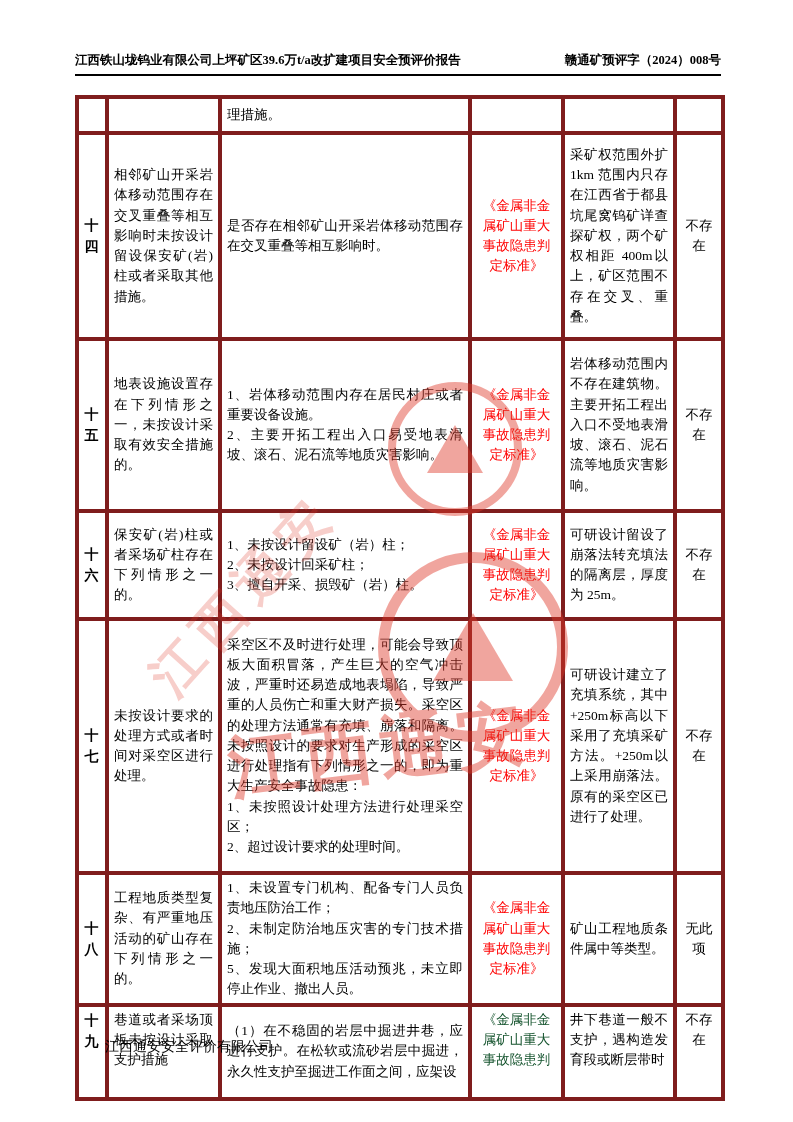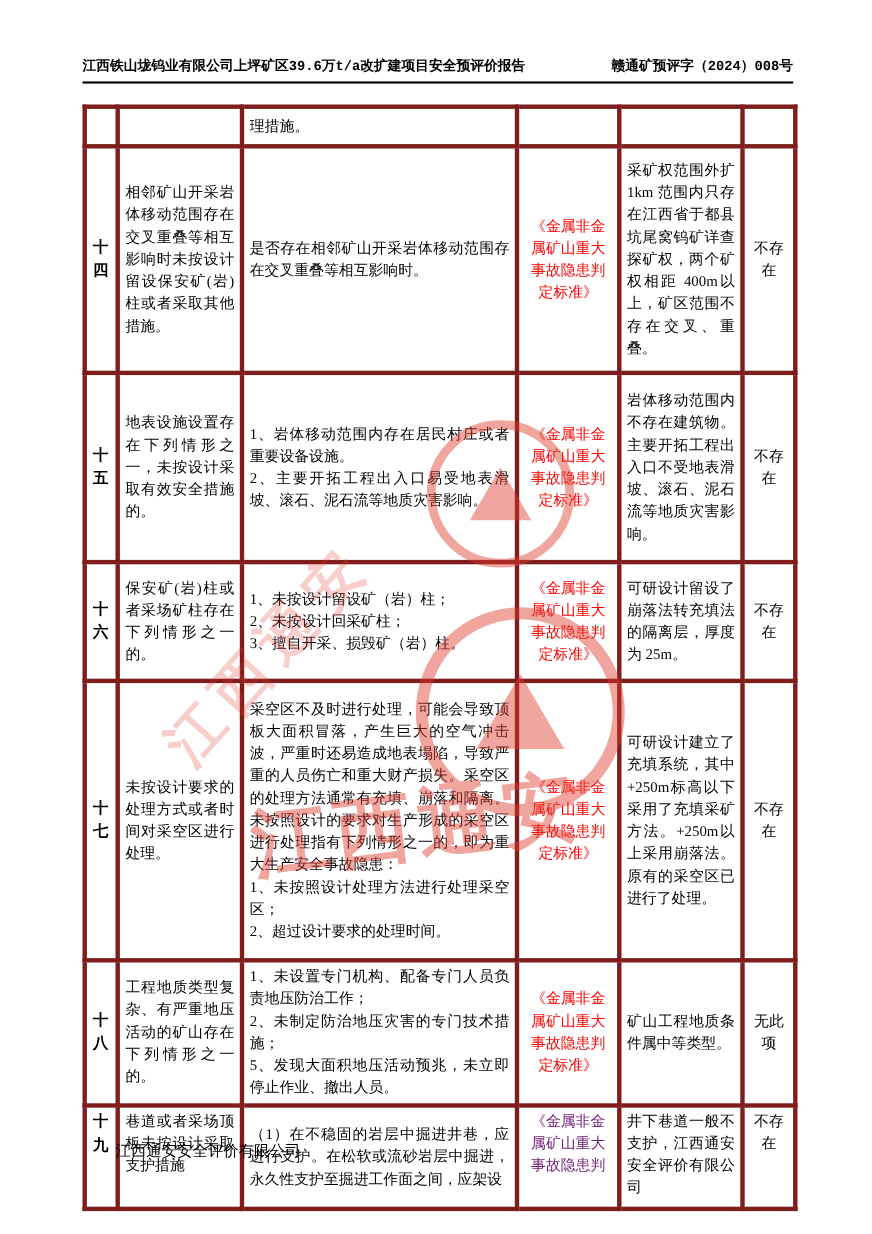--- a/index.html
+++ b/index.html
@@ -11,21 +11,21 @@
     font-family:"Liberation Serif", serif;
     color:#000;
     overflow:hidden;
   }
   
   .header {
     position:absolute; left:75px; top:52px; width:646px;
     display:flex; justify-content:space-between; align-items:flex-end;
     border-bottom:2px solid #000;
     padding-bottom:5px;
-    font-family:Liberation Mono, monospace;
+    font-family:Liberation Serif, serif;
     font-weight:bold; font-size:12.5px; white-space:nowrap;
   }
   
   table.doc-table {
     position:absolute; left:75px; top:95px; width:646px;
     border-collapse:collapse; table-layout:fixed;
     font-size:13.5px;
   }
   .doc-table td {
     border:4px solid #7f1d1d;
@@ -165,22 +165,22 @@
 2、未制定防治地压灾害的专门技术措施；
 5、发现大面积地压活动预兆，未立即停止作业、撤出人员。</td>
         <td class="std" style="color: rgb(255, 0, 0);">《金属非金属矿山重大事故隐患判定标准》</td>
         <td class="situation">矿山工程地质条件属中等类型。</td>
         <td class="conclusion">无此项</td>
       </tr>
       <tr class="r6">
         <td class="num">十九</td>
         <td class="item">巷道或者采场顶板未按设计采取支护措施</td>
         <td class="content">（1）在不稳固的岩层中掘进井巷，应进行支护。在松软或流砂岩层中掘进，永久性支护至掘进工作面之间，应架设</td>
-        <td class="std" style="color: #701a75;">《金属非金属矿山重大事故隐患判</td>
-        <td class="situation">井下巷道一般不支护，江西通安安全评价有限公司</td>
+        <td class="std" style="color: #14532d;">《金属非金属矿山重大事故隐患判</td>
+        <td class="situation">井下巷道一般不支护，遇构造发育段或断层带时</td>
         <td class="conclusion">不存在</td>
       </tr>
     </tbody>
   </table>
 
   <div class="watermark">
     <div class="wm-ring wm-ring-1" style="color: rgb(224, 57, 42); border-color: rgb(224, 57, 42);">
       <div class="wm-tri" style="color: rgb(224, 57, 42); border-bottom-color: rgb(224, 57, 42);"></div>
     </div>
     <div class="wm-ring wm-ring-2" style="color: rgb(224, 57, 42); border-color: rgb(224, 57, 42);">

